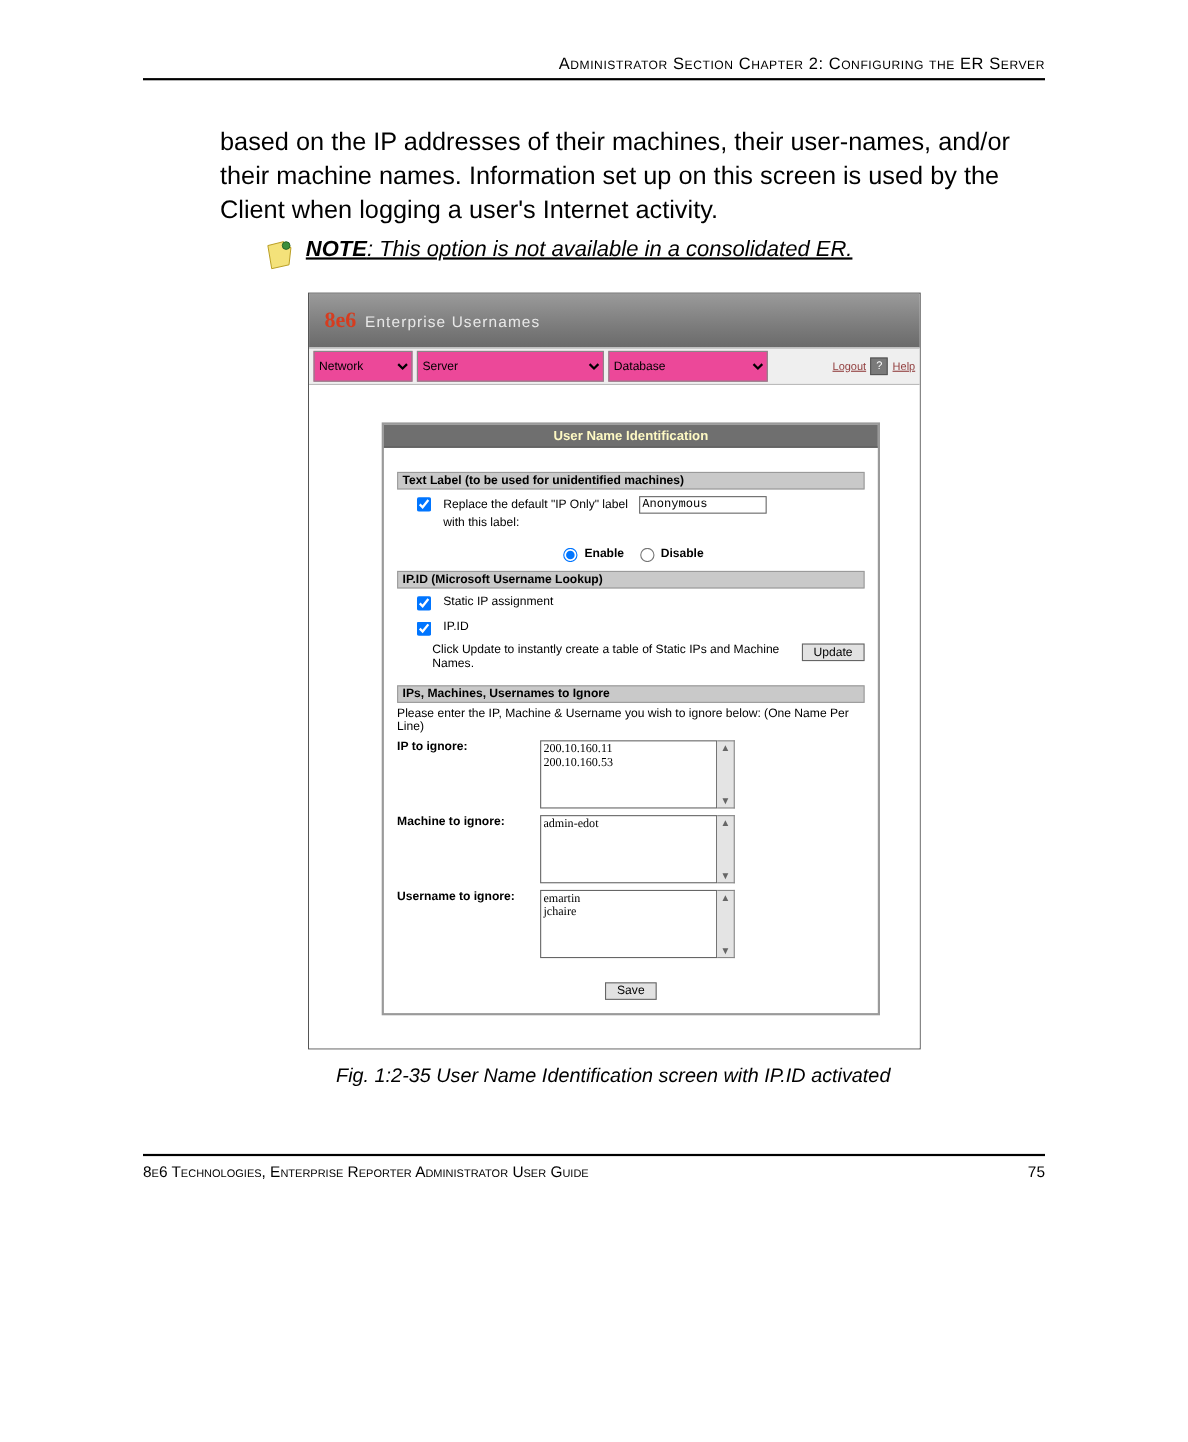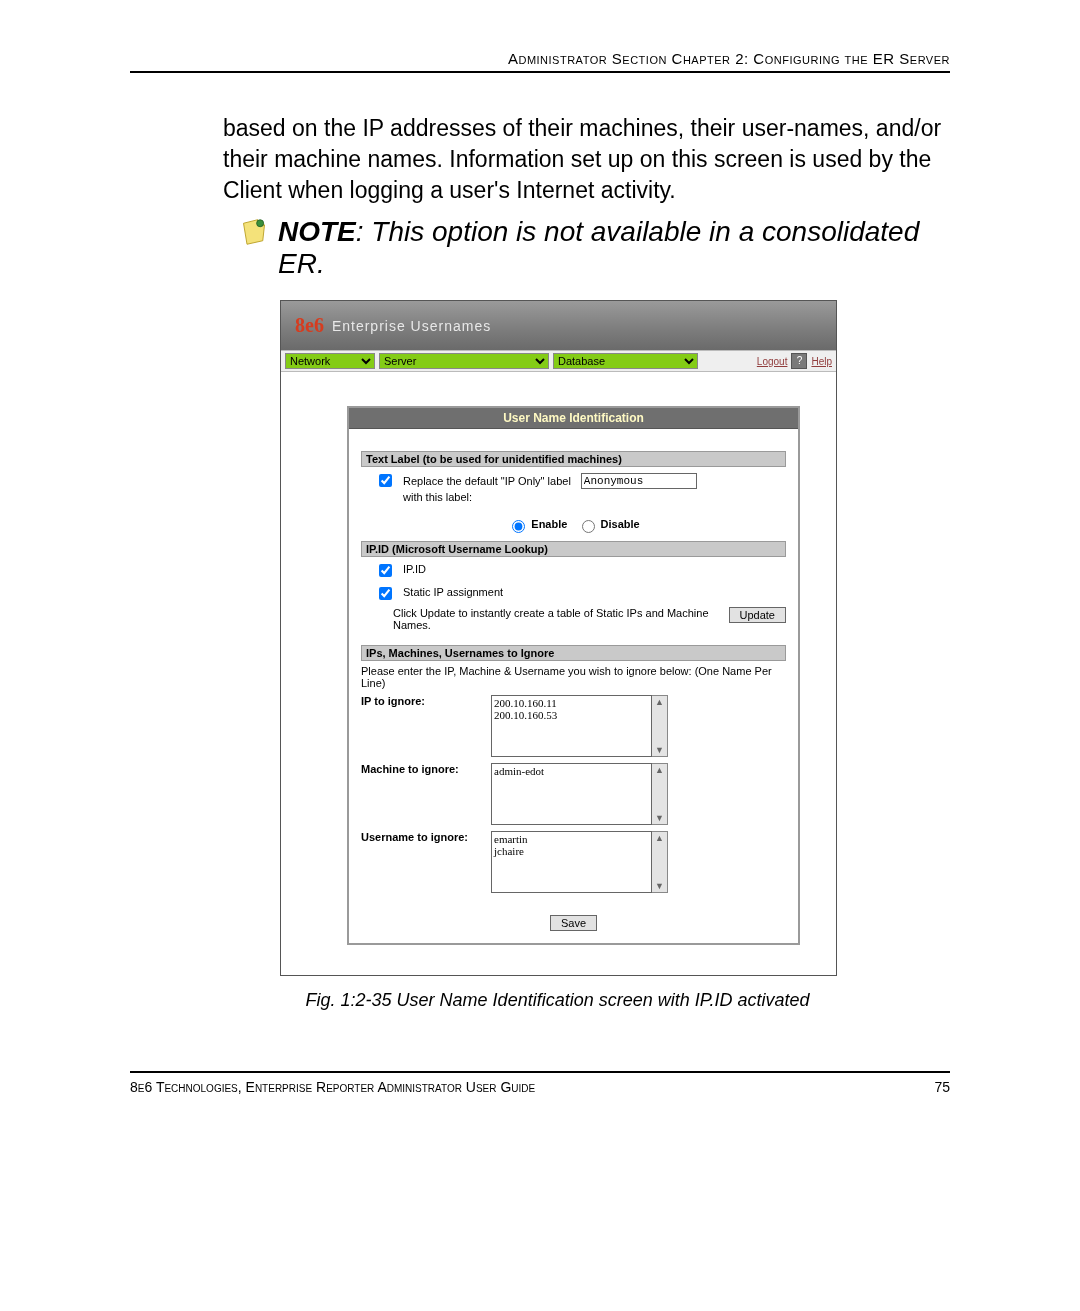--- a/index.html
+++ b/index.html
@@ -18,35 +18,35 @@
     text-align: right;
     border-bottom: 2px solid #000;
     padding-bottom: 4px;
     margin-bottom: 40px;
     letter-spacing: 0.5px;
   }
   .header-line .sc { font-variant: small-caps; }
   .body-text {
     font-size: 23px;
     line-height: 1.35;
-    margin-left: 93px;
+    margin-left: 70px;
     margin-bottom: 10px;
   }
   .note-row {
     margin-left: 110px;
     display: flex;
     align-items: flex-start;
     gap: 10px;
     margin-bottom: 20px;
   }
   .note-icon {
     width: 28px; height: 28px; flex: none;
     margin-top: 2px;
   }
-  .note-text { font-size: 28px; }
+  .note-text { font-size: 20px; text-decoration: underline; }
   .note-text .bi { font-style: italic; font-weight: bold; }
   .note-text .i { font-style: italic; }
 
   .screenshot {
     margin-left: 150px;
     width: 555px;
     border: 1px solid #555;
     background: #fff;
     font-family: Tahoma, Arial, sans-serif;
     font-size: 11px;
@@ -66,22 +66,22 @@
     background:#efefef;
     border-top:1px solid #bbb;
     border-bottom:1px solid #bbb;
     padding:2px 4px;
     gap:4px;
     font-size:11px;
   }
   .menubar select {
     font-size:11px;
     border:1px solid #888;
-    background:#84cc16;
-    height:16px;
+    background:#ec4899;
+    height:28px;
   }
   .menubar .sel-net { width:90px; }
   .menubar .sel-srv { width:170px; }
   .menubar .sel-db  { width:145px; }
   .menubar .links { margin-left:auto; display:flex; gap:4px; align-items:center; }
   .menubar a { color:#913d3d; text-decoration:underline; font-size:10px; }
   .help-badge { display:inline-block; width:14px; height:14px; background:#7a7a7a; color:#fff; font-size:10px; text-align:center; line-height:14px; border:1px solid #555;}
   .app-body {
     background:#fff;
     padding: 34px 36px 30px 66px;
@@ -222,25 +222,25 @@
 
           <div class="radio-row">
             <label><input type="radio" name="ed" checked="" style=""> <b>Enable</b></label>
             &nbsp;
             <label><input type="radio" name="ed" style=""> <b>Disable</b></label>
           </div>
 
           <div class="sec-head">IP.ID (Microsoft Username Lookup)</div>
           <div class="row ml">
             <input type="checkbox" class="cb" checked="" style="">
-            <span>IP.ID</span>
+            <span>Static IP assignment</span>
           </div>
           <div class="row ml">
             <input type="checkbox" class="cb" checked="" style="">
-            <span>Static IP assignment</span>
+            <span>IP.ID</span>
           </div>
           <div class="upd-row ml" style="margin-left:32px;">
             <span style="flex:1">Click Update to instantly create a table of Static IPs and Machine Names.</span>
             <button class="btn">Update</button>
           </div>
 
           <div style="height:14px"></div>
           <div class="sec-head">IPs, Machines, Usernames to Ignore</div>
           <div style="margin-top:4px;">Please enter the IP, Machine &amp; Username you wish to ignore below: (One Name Per Line)</div>
 

